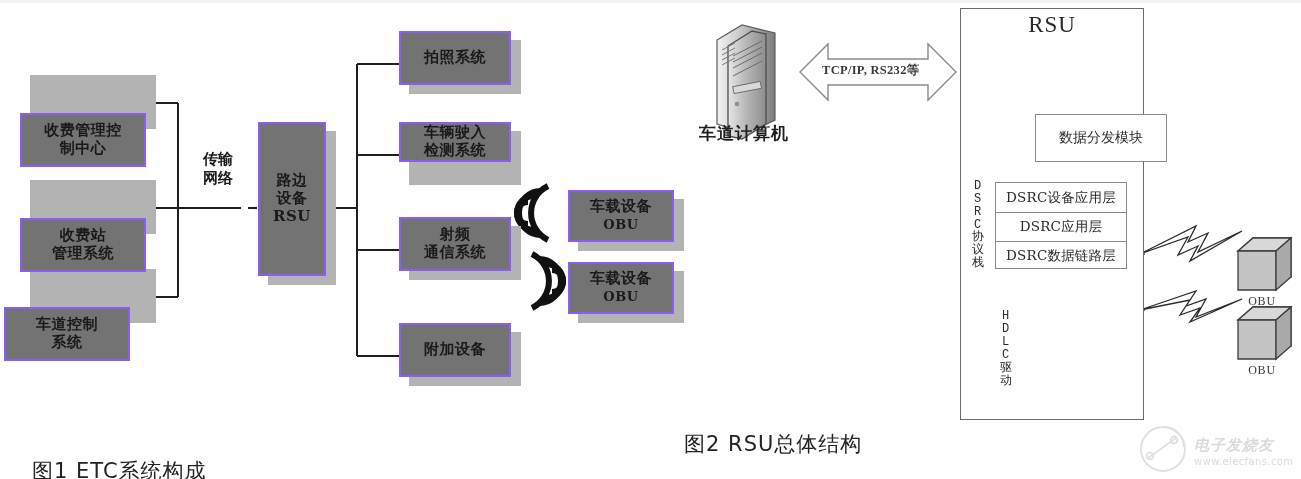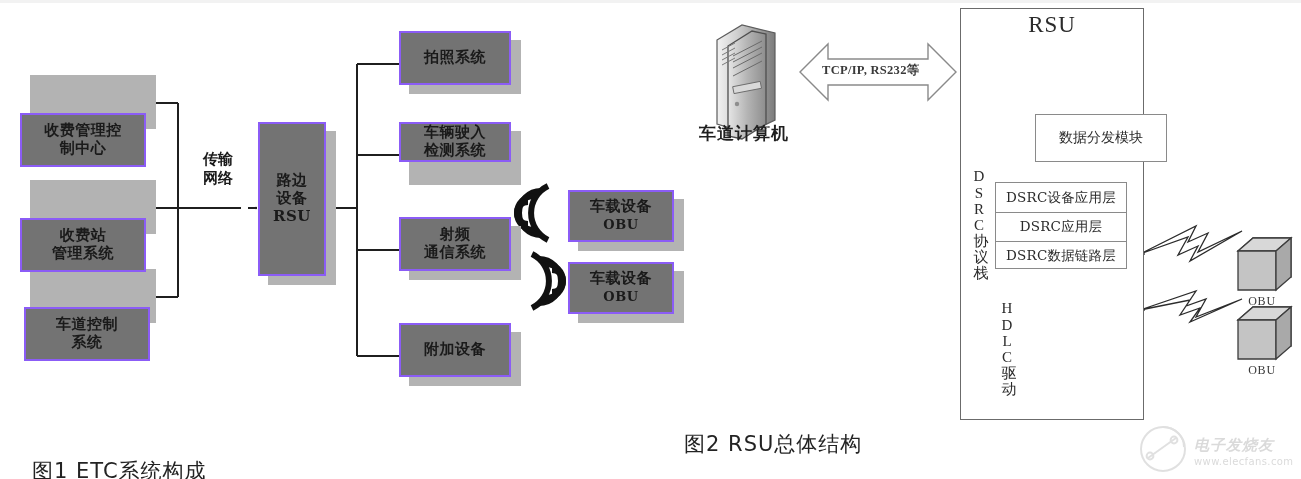--- a/index.html
+++ b/index.html
@@ -62,24 +62,24 @@
     border:1.2px solid #8a8a8a;z-index:6;
   }
   .stack-row{
     box-sizing:border-box;display:flex;align-items:center;justify-content:center;
     text-align:center;font-family:"DejaVu Serif","Liberation Serif",serif;
     font-size:13.5px;color:#2b2b2b;letter-spacing:.2px;
   }
   .stack-row + .stack-row{border-top:1.2px solid #8a8a8a;}
   .vlabel{
     position:absolute;z-index:7;
-    font-family:Liberation Serif, serif;
-    font-size:15px;color:#2b2b2b;line-height:1.08;
+    font-family:Liberation Mono, monospace;
+    font-size:12px;color:#2b2b2b;line-height:1.08;
     text-align:center;letter-spacing:0px;
-    display:flex;align-items:center;justify-content:center;
+    display:flex;align-items:center;
   }
   .vlabel span{display:block;width:11px;word-break:break-all;}
 
   .arrowlabel{
     position:absolute;z-index:7;
     font-family:"Liberation Serif","DejaVu Serif",serif;
     font-size:12.5px;font-weight:700;color:#3a3a3a;letter-spacing:.3px;
     white-space:nowrap;
   }
   .devlabel{
@@ -244,21 +244,21 @@
     </span>
   </div>
 
   <div class="node f1-left" style="left:20px;top:171px;width:126px;height:54px;">
     <span class="txt">
       <span>收费站</span><br>
       <span>管理系统</span>
     </span>
   </div>
 
-  <div class="node f1-left" style="left:24px;top:260px;width:126px;height:54px;">
+  <div class="node f1-left" style="left:4px;top:260px;width:126px;height:54px;">
     <span class="txt">
       <span>车道控制</span><br>
       <span>系统</span>
     </span>
   </div>
 
   <div class="netlabel" style="left:186px;top:150px;width:64px;">
     <span>传输</span><br>
     <span>网络</span>
   </div>

